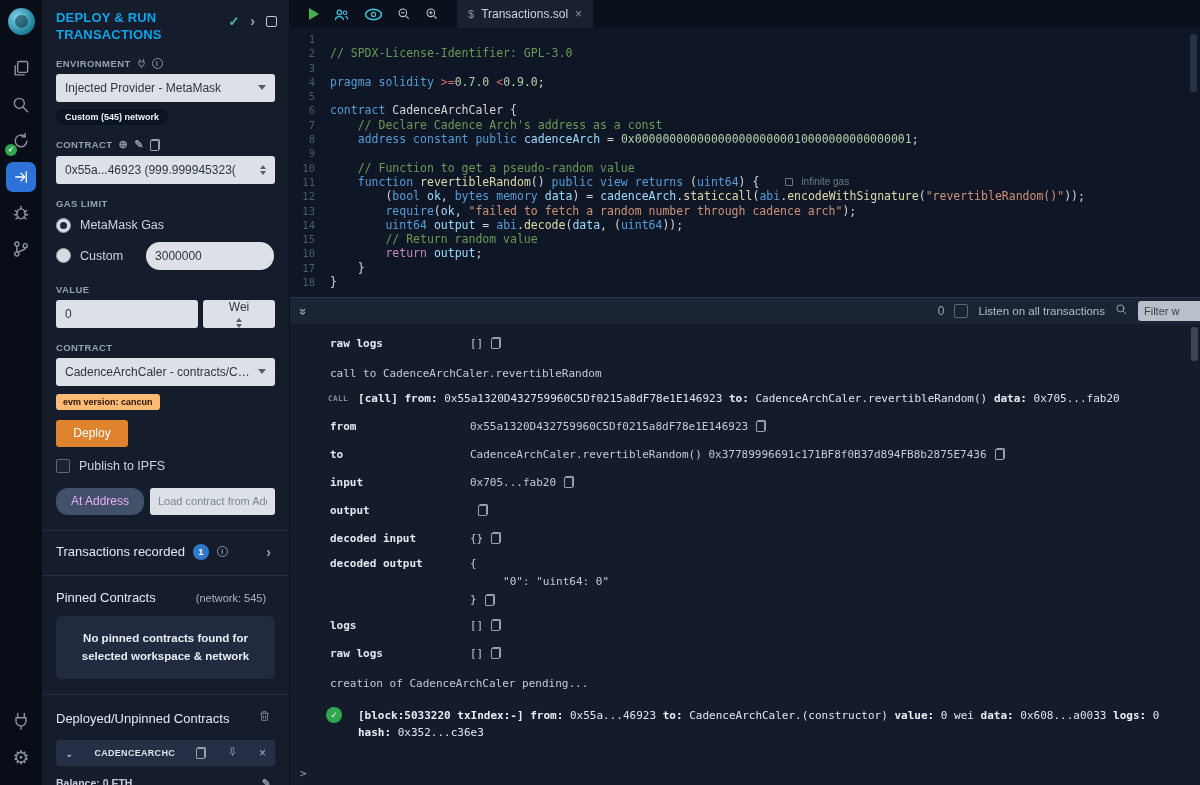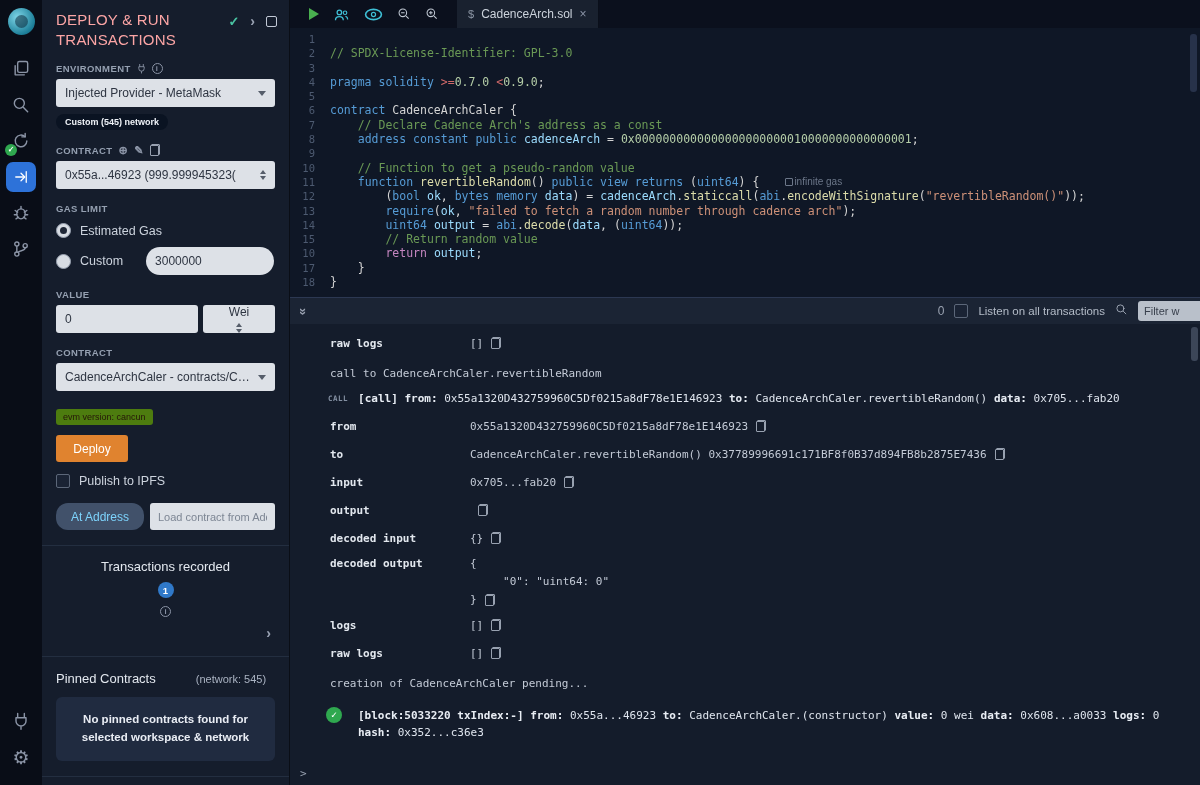--- a/index.html
+++ b/index.html
@@ -26,21 +26,21 @@
                background:var(--success,#2fa84f); color:#fff; font-size:8px; line-height:12px;
                text-align:center; font-weight:bold; }
   .check-dot::after { content:"✓"; }
   .rail-spacer { flex:1; }
   .gear-glyph { font-size:19px; color:#8b94a6; line-height:1; }
 
   
   .side { width:248px; background:#151d2c; border-right:1px solid #0a0e16; flex-shrink:0;
           overflow:hidden; color:#cfd5de; position:relative; }
   .side-pad { padding:10px 14px 0; }
-  .panel-title { font-size:15px; font-weight:400; color:#fca5a5; line-height:1.3; width:150px;
+  .panel-title { font-size:13px; font-weight:700; color:#0ea5e9; line-height:1.3; width:150px;
                  letter-spacing:.2px; }
   .title-icons { position:absolute; top:13px; right:12px; display:flex; gap:11px; align-items:center; }
   .icon-check { color:#49c3a2; font-size:13px; font-weight:700; }
   .icon-check::after { content:"✓"; }
   .chev-right { color:#9aa3b4; font-size:14px; font-weight:700; }
   .chev-right::after { content:"›"; }
   .win-icon { width:11px; height:11px; border:1.4px solid #c2c9d6; border-radius:2px; position:relative; }
 
   .field-label { margin-top:14px; font-size:9.5px; font-weight:700; color:#95a0b1;
                  letter-spacing:.4px; display:flex; align-items:center; gap:6px; }
@@ -70,39 +70,39 @@
   .radio.sel::after { content:""; position:absolute; inset:3px; border-radius:50%; background:#1f2736; }
   .gas-input { height:28px; width:128px; background:#dde1e7; border:0; border-radius:14px;
                padding:0 9px; font-size:12px; color:#2e3542; margin-left:14px; }
 
   .value-row { margin-top:5px; display:flex; gap:5px; }
   .value-input { flex:1; min-width:0; height:28px; background:#dde1e7; border:0; border-radius:3px;
                  padding:0 9px; font-size:12px; color:#2e3542; }
   .wei-select { width:72px; margin-top:0;flex-direction:column; }
 
   .evm-badge { display:inline-block; margin-top:8px; background:#c max; }
-  .evm-badge { display:inline-block; margin-top:18px; background:#4d7c0f; color:#261608;
-               font-size:9px; font-weight:400; padding:3px 7px; border-radius:3px; }
+  .evm-badge { display:inline-block; margin-top:8px; background:#fdba74; color:#261608;
+               font-size:9px; font-weight:700; padding:3px 7px; border-radius:3px; }
 
   .deploy-btn { display:block; margin-top:10px; width:72px; height:27px; background:var(--deploy,#e0832f);
                 color:#fff; border:0; border-radius:3px; font-size:12px; cursor:pointer; }
   .ipfs-row { margin-top:12px; display:flex; align-items:center; gap:9px; font-size:12.5px; color:#ccd3dd; }
   .checkbox { width:14px; height:14px; border:1px solid #5c6779; border-radius:2px; background:#1a2334;
               flex-shrink:0; cursor:pointer; }
 
   .ataddr-row { margin-top:15px; display:flex; gap:6px; }
-  .ataddr-btn { width:88px; height:27px; background:#41516a; color:#7dd3fc; border:0; border-radius:12px;
+  .ataddr-btn { width:88px; height:27px; background:#41516a; color:#f0abfc; border:0; border-radius:12px;
                 font-size:12px; flex-shrink:0; cursor:pointer; }
   .ataddr-input { flex:1; min-width:0; height:27px; background:#dde1e7; border:0; border-radius:3px;
                   padding:0 8px; font-size:11px; color:#2e3542; }
   input::placeholder { color:#7d8694; }
 
   .divider { height:1px; background:#232e40; margin:15px -14px 0; }
 
-  .tx-row { margin-top:13px; display:flex; align-items:center; gap:8px; color:#e3e8ef; font-size:13px;flex-direction:column; }
+  .tx-row { margin-top:13px; display:flex; align-items:center; gap:8px; color:#e3e8ef; font-size:13px; }
   .count-badge { width:16px; height:16px; border-radius:50%; background:var(--badge-blue,#3079c9);
                  color:#fff; font-size:9.5px; font-weight:700; display:flex; align-items:center;
                  justify-content:center; }
   .tx-chevron { margin-left:auto; color:#9aa3b4; font-size:14px; font-weight:700; margin-right:4px; }
   .tx-chevron::after { content:"›"; }
 
   .section-title { margin-top:14px; font-size:13px; color:#e3e8ef; display:flex; align-items:baseline; }
   .section-sub { font-size:11px; color:#aab3c2; margin-left:4px;padding-left:36px; }
   .empty-box { margin-top:11px; background:#202b40; border-radius:6px; padding:14px 20px;
                text-align:center; font-size:11.5px; font-weight:700; color:#e9edf4; line-height:1.55; }
@@ -151,21 +151,21 @@
   .tab-close::after { content:"×"; }
 
   .editor { height:269px; background:#0f1726; overflow:hidden; flex-shrink:0; padding-top:4px;
             font-family:"DejaVu Sans Mono", monospace; position:relative; }
   .line { display:flex; height:14.3px; line-height:14.3px; font-size:11.5px; white-space:pre; }
   .ln { width:40px; text-align:right; padding-right:15px; color:#4d5a70; font-size:10.5px; flex-shrink:0; }
   .tok-def { color:#d4d4d4; } .tok-kw { color:#569cd6; } .tok-com { color:#6a9955; }
   .tok-str { color:#ce9178; } .tok-num { color:#b5cea8; } .tok-fn { color:#dcdcaa; }
   .tok-var { color:#9cdcfe; } .tok-op { color:#d16969; } .tok-ctl { color:#c586c0; }
   .gas-ann { margin-left:26px; color:#6c7789; font-size:10px; display:inline-flex; align-items:center;
-             gap:1px; font-family:"Liberation Sans",sans-serif; }
+             gap:8px; font-family:"Liberation Sans",sans-serif; }
   .gas-ico { width:8px; height:8px; border:1px solid #6c7789; border-radius:1px; display:inline-block; }
   .editor-thumb { position:absolute; top:6px; right:3px; width:7px; height:58px; background:#27324a;
                   border-radius:3px; cursor:pointer; }
 
   .term-hdr { height:27px; background:#1b2434; border-top:1px solid #2c3852; display:flex;
               align-items:center; padding-left:10px; gap:10px; flex-shrink:0; }
   .collapse { color:#9aa2b1; font-size:13px; font-weight:700; transform:rotate(90deg); cursor:pointer; }
   .collapse::after { content:"»"; }
   .th-right { margin-left:auto; display:flex; align-items:center; gap:10px; }
   .th-count { color:#9aa2b1; font-size:12px; }
@@ -292,21 +292,21 @@
             <i class="u"></i>
             <i class="d"></i>
           </span>
       </div>
 
       <div class="field-label">
         <span>GAS LIMIT</span>
       </div>
       <div class="radio-row">
         <span class="radio sel"></span>
-        <span>Estimated Gas</span>
+        <span>MetaMask Gas</span>
       </div>
       <div class="radio-row">
         <span class="radio"></span>
         <span>Custom</span>
         <input class="gas-input" value="3000000" style="">
       </div>
 
       <div class="field-label">
         <span>VALUE</span>
       </div>
@@ -411,21 +411,21 @@
             <circle cx="10" cy="10" r="6.5" fill="none" stroke="#c0c8d3" stroke-width="1.8"></circle>
             <path d="M7 10h6M15.5 15.5l4.5 4.5" stroke="#c0c8d3" stroke-width="1.8"></path>
           </svg>
         <svg width="14" height="14" viewBox="0 0 24 24">
             <circle cx="10" cy="10" r="6.5" fill="none" stroke="#c0c8d3" stroke-width="1.8"></circle>
             <path d="M7 10h6M10 7v6M15.5 15.5l4.5 4.5" stroke="#c0c8d3" stroke-width="1.8"></path>
           </svg>
       </div>
       <div class="tab">
         <span class="sol-file-glyph"></span>
-        <span>CadenceArch.sol</span>
+        <span>Transactions.sol</span>
         <span class="tab-close"></span>
       </div>
     </div>
 
     <div class="editor">
       <div>
           <div class="line"><span class="ln">1</span><span class="code"></span></div>
           <div class="line"><span class="ln">2</span><span class="code"><span class="tok-com">// SPDX-License-Identifier: GPL-3.0</span></span></div>
           <div class="line"><span class="ln">3</span><span class="code"></span></div>
           <div class="line"><span class="ln">4</span><span class="code"><span class="tok-kw">pragma</span><span class="tok-def"> </span><span class="tok-kw">solidity</span><span class="tok-def"> </span><span class="tok-op">&gt;=</span><span class="tok-num">0.7.0</span><span class="tok-def"> </span><span class="tok-op">&lt;</span><span class="tok-num">0.9.0</span><span class="tok-def">;</span></span></div>

